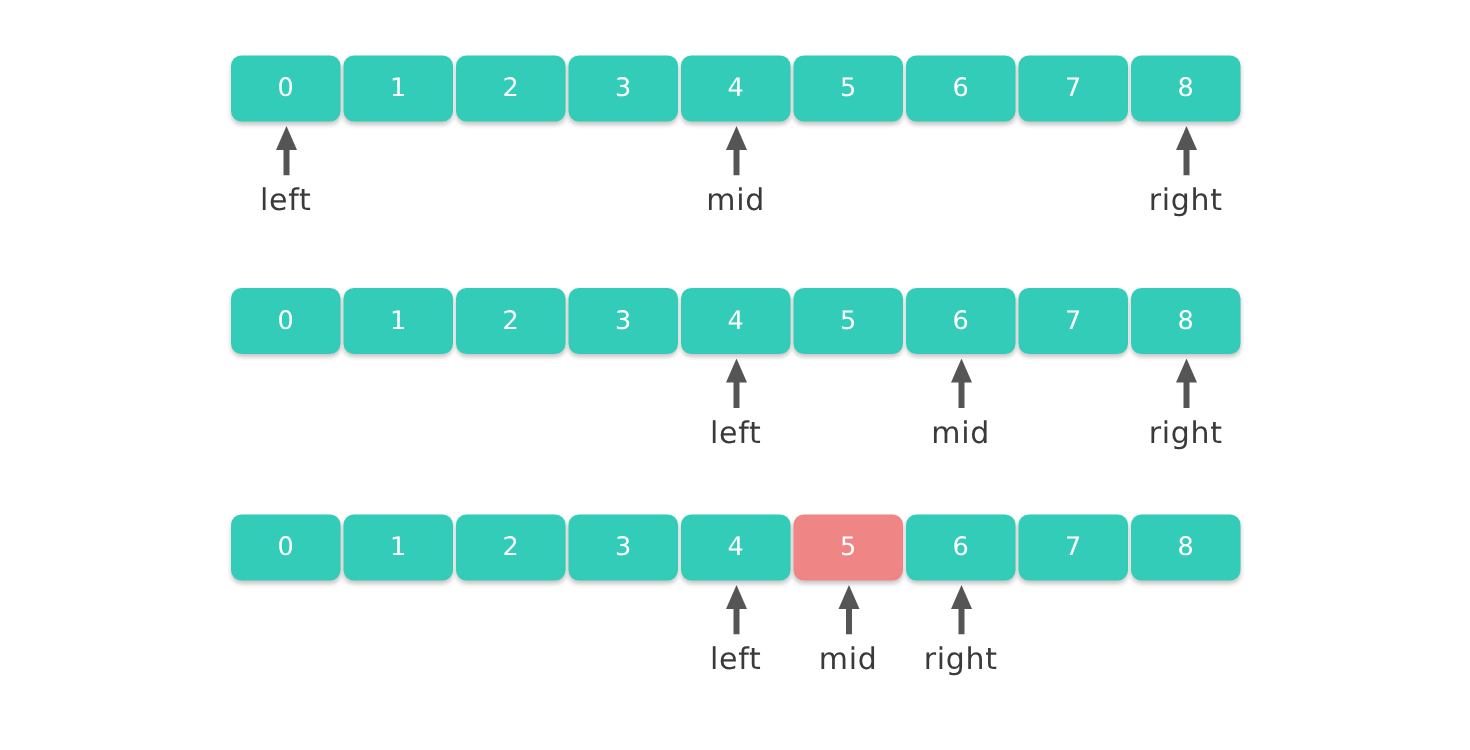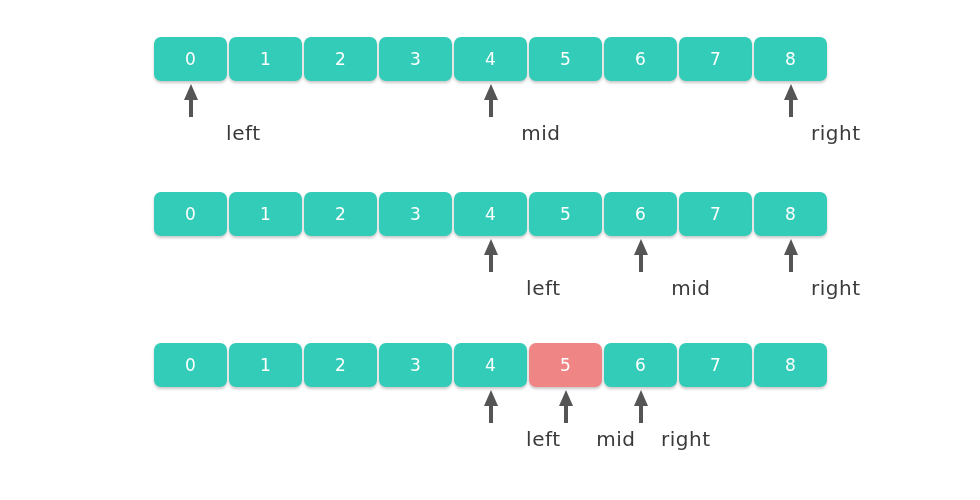--- a/index.html
+++ b/index.html
@@ -74,21 +74,21 @@
 
   .arrow svg {
     display: block;
   }
 
   .ptr-label {
     position: absolute;
     top: 84px;
     left: -70px;
     width: 140px;
-    text-align: right;
+    text-align: center;
     font-size: 20px;
     color: #3a3a3a;
     letter-spacing: 0.5px;
     white-space: nowrap;
   }
 </style>
 </head>
 <body>
 
 <div id="stage" style="width: 980px; height: 500px; background: rgb(255, 255, 255);">

